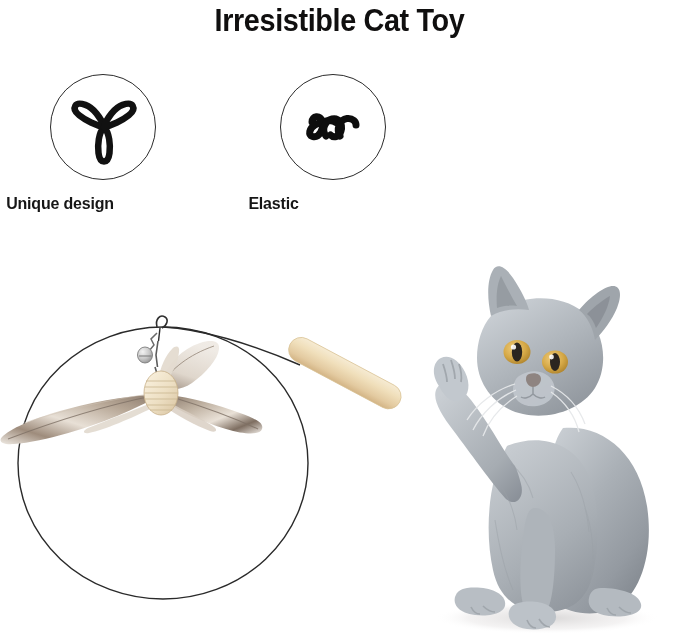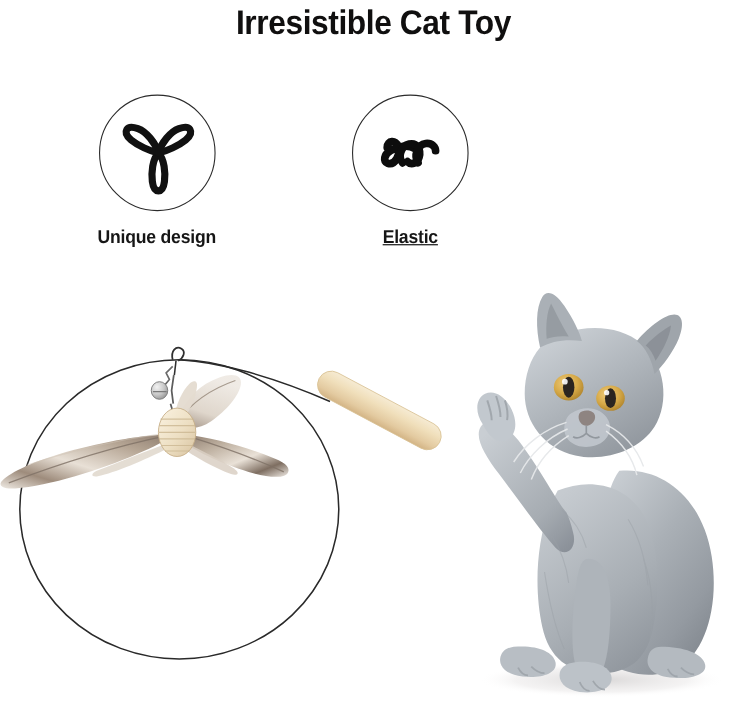--- a/index.html
+++ b/index.html
@@ -36,23 +36,21 @@
   
   .features {
     position: absolute;
     top: 74px;
     left: 0;
     width: 679px;
     height: 160px;
   }
   .feature {
     position: absolute;
-    top: 12px;
-    text-align: center;
-    margin-left: 40px;
+    top: 0;
   }
   .feature-circle {
     width: 106px;
     height: 106px;
     border-radius: 50%;
     border: 1px solid #2b2b2b;
     box-sizing: border-box;
     margin: 0 auto;
     position: relative;
     background: #ffffff;
@@ -67,21 +65,21 @@
     font-family: "Liberation Sans", sans-serif;
     font-size: 17px;
     font-weight: bold;
     color: #161616;
     white-space: nowrap;
     letter-spacing: -0.2px;
     transform: scaleX(0.94);
   }
 
   .feature-0 { left: 0px;   width: 205px; }
-  .feature-1 { left: 243px; width: 180px; text-decoration: underline; }
+  .feature-1 { left: 243px; width: 180px; }
   .feature-2 { left: 440px; width: 240px; }
 
   
   .product {
     position: absolute;
     left: 0;
     top: 255px;
     width: 420px;
     height: 382px;
   }

